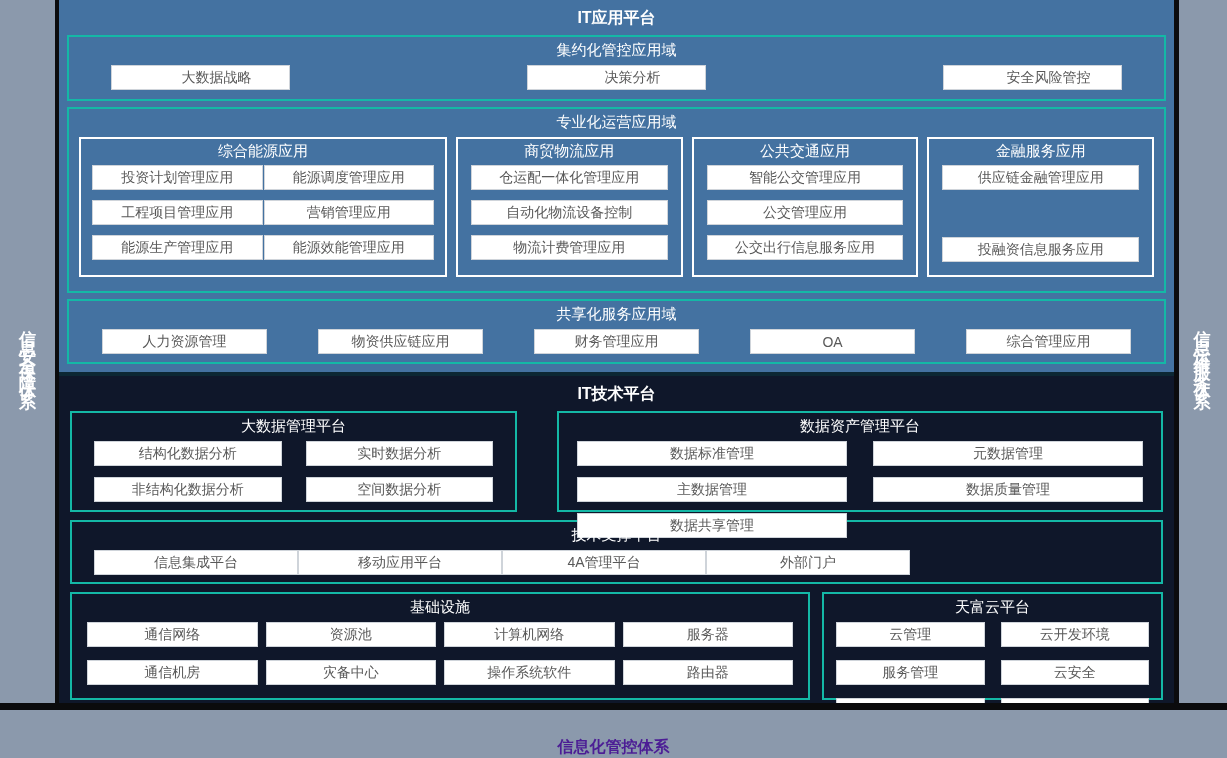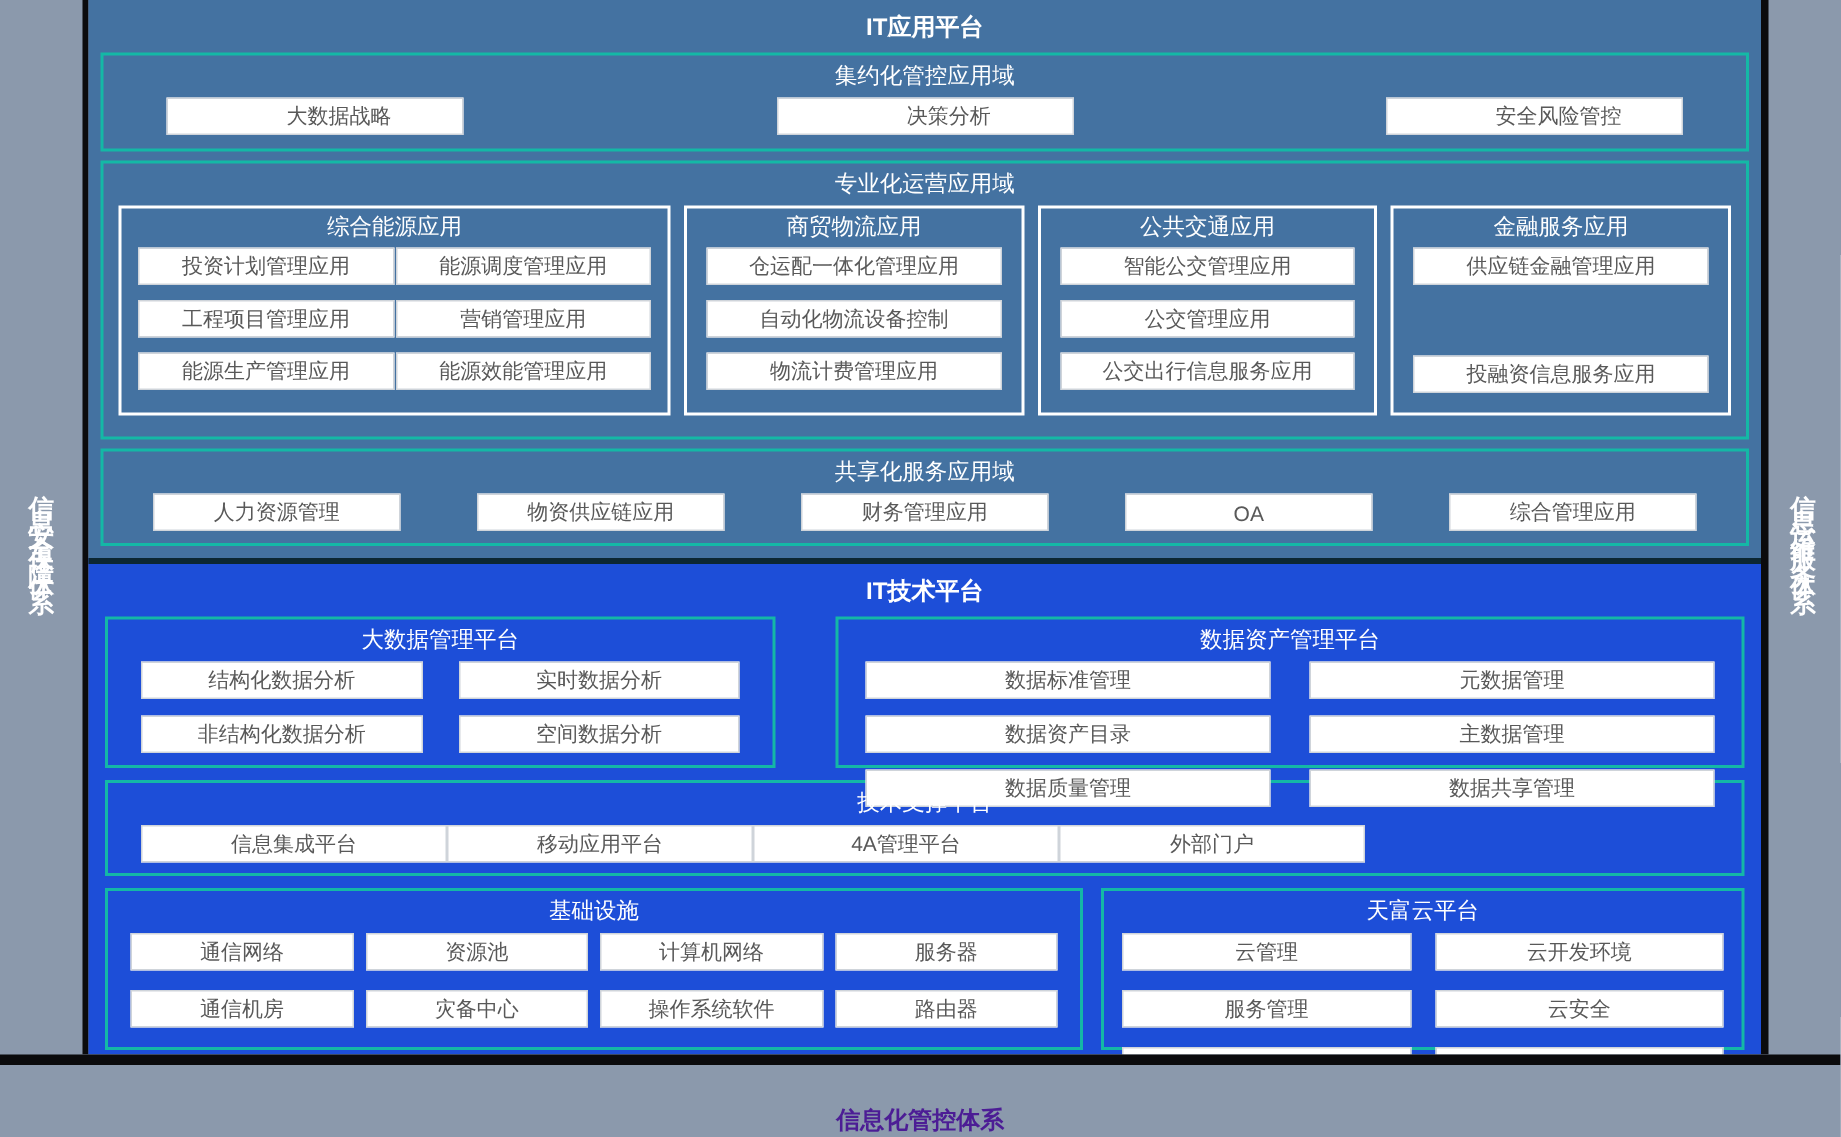--- a/index.html
+++ b/index.html
@@ -12,32 +12,32 @@
   .sidebar.right{right:0;width:50px;}
   .vtext{writing-mode:vertical-rl;color:#fff;font-weight:700;font-size:17px;letter-spacing:9px;line-height:1;}
 
   
   .main{position:absolute;top:0;left:55px;width:1124px;height:703px;box-sizing:border-box;
         border-left:4px solid #0b0b0d;border-right:5px solid #0b0b0d;display:flex;flex-direction:column;}
 
   .platform-title{text-align:center;color:#fff;font-weight:700;font-size:16px;padding:8px 0 6px;}
 
   .blue-section{height:372px;background:#4472a1;box-sizing:border-box;padding:0 8px;}
-  .teal-section{flex:1;background:#1d4ed8;box-sizing:border-box;border-top:4px solid #0c2733;padding:0 11px;}
+  .teal-section{flex:1;background:#0f172a;box-sizing:border-box;border-top:4px solid #0c2733;padding:0 11px;}
 
   .wbox{border:2px solid #14b8a6;box-sizing:border-box;}
   .wbox-title{text-align:center;color:#fff;font-size:15px;padding:4px 0 5px;}
 
   .btn{background:#fff;color:#595959;font-size:14px;height:25px;box-sizing:border-box;border:1px solid #cfd4da;
        display:flex;align-items:center;justify-content:center;white-space:nowrap;overflow:hidden;}
 
   
   .box-intensive{height:66px;margin-bottom:6px;}
   .row-intensive{display:flex;justify-content:space-between;padding:0 42px;}
-  .row-intensive .btn{width:198px;padding-left:32px;}
+  .row-intensive .btn{width:179px;padding-left:32px;}
 
   
   .box-specialized{height:186px;margin-bottom:6px;}
   .cols{display:flex;gap:9px;padding:0 10px;height:140px;}
   .gbox{border:2px solid #fff;box-sizing:border-box;}
   .g1{width:368px;}
   .g2,.g3,.g4{flex:1;}
   .gtitle{text-align:center;color:#fff;font-size:15px;padding:3px 0 4px;}
   .grid2{display:grid;grid-template-columns:1fr 1fr;gap:10px 1px;padding:0 11px;}
   .stack{display:flex;flex-direction:column;gap:10px;padding:0 13px;}
@@ -53,21 +53,21 @@
   .box-bigdata{width:447px;height:101px;}
   .box-asset{flex:1;height:101px;}
   .grid2b{display:grid;grid-template-columns:1fr 1fr;gap:11px 24px;padding:0 22px;}
   .grid3{display:grid;grid-template-columns:1fr 1fr;gap:11px 26px;padding:0 18px;}
 
   .box-support{height:64px;margin-bottom:8px;}
   .row-support{display:flex;justify-content:flex-start;padding:0 22px;}
   .row-support .btn{width:204px;}
 
   .trow-c{display:flex;gap:12px;}
-  .box-infra{width:652px;height:108px;}
+  .box-infra{width:740px;height:108px;}
   .box-cloud{flex:1;height:108px;}
   .grid4{display:grid;grid-template-columns:1fr 1fr 1fr 1fr;gap:13px 8px;padding:0 15px;}
   .grid3c{display:grid;grid-template-columns:1fr 1fr;gap:13px 16px;padding:0 12px;}
 
   
   .bottom-bar{position:absolute;left:0;top:703px;width:1227px;height:55px;box-sizing:border-box;
               border-top:7px solid #0b0b0d;background:#8b99ac;display:flex;align-items:flex-end;justify-content:center;
               color:#4c1d95;font-weight:700;font-size:16px;}
 </style>
 </head>
@@ -167,21 +167,20 @@
             <div class="btn">非结构化数据分析</div>
             <div class="btn">空间数据分析</div>
           </div>
         </div>
 
         <div class="wbox box-asset">
           <div class="wbox-title">数据资产管理平台</div>
           <div class="grid3">
             <div class="btn">数据标准管理</div>
             <div class="btn">元数据管理</div>
-            <div class="btn">数据资产目录</div>
             <div class="btn">主数据管理</div>
             <div class="btn">数据质量管理</div>
             <div class="btn">数据共享管理</div>
           </div>
         </div>
       </div>
 
       <div class="wbox box-support">
         <div class="wbox-title">技术支撑平台</div>
         <div class="row-support">

